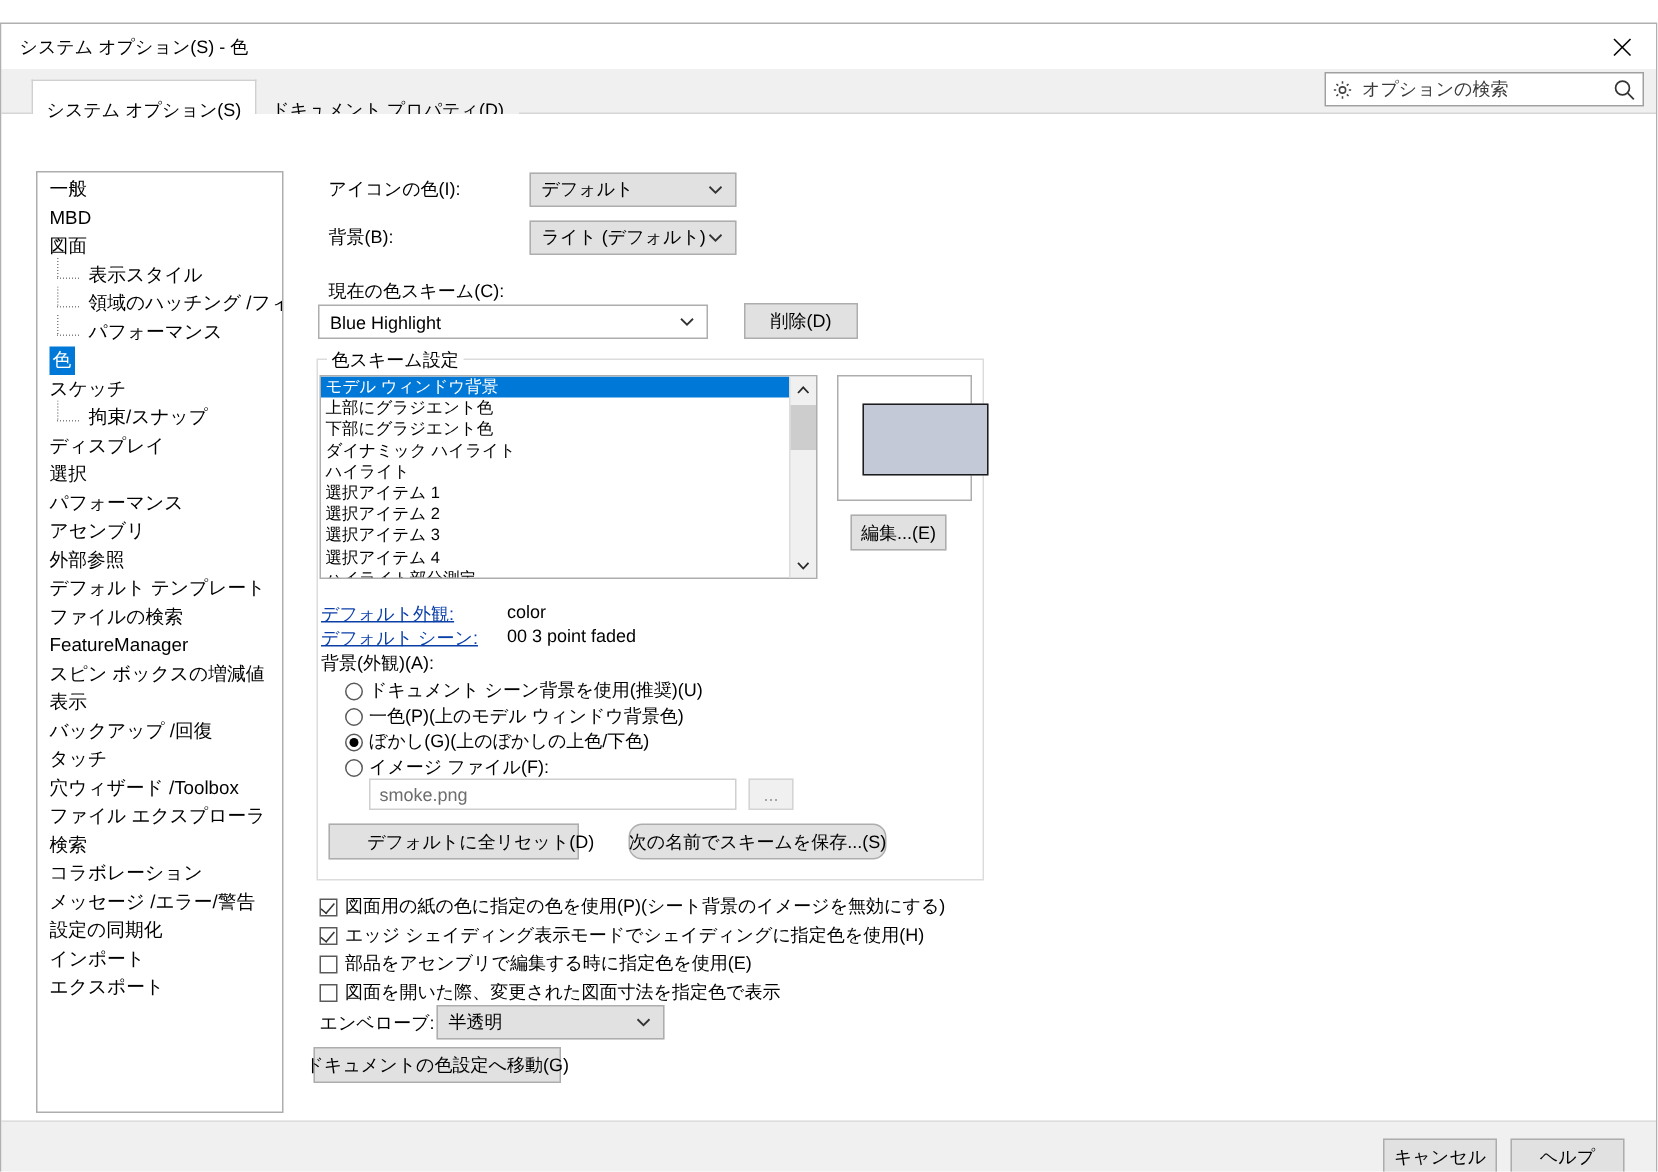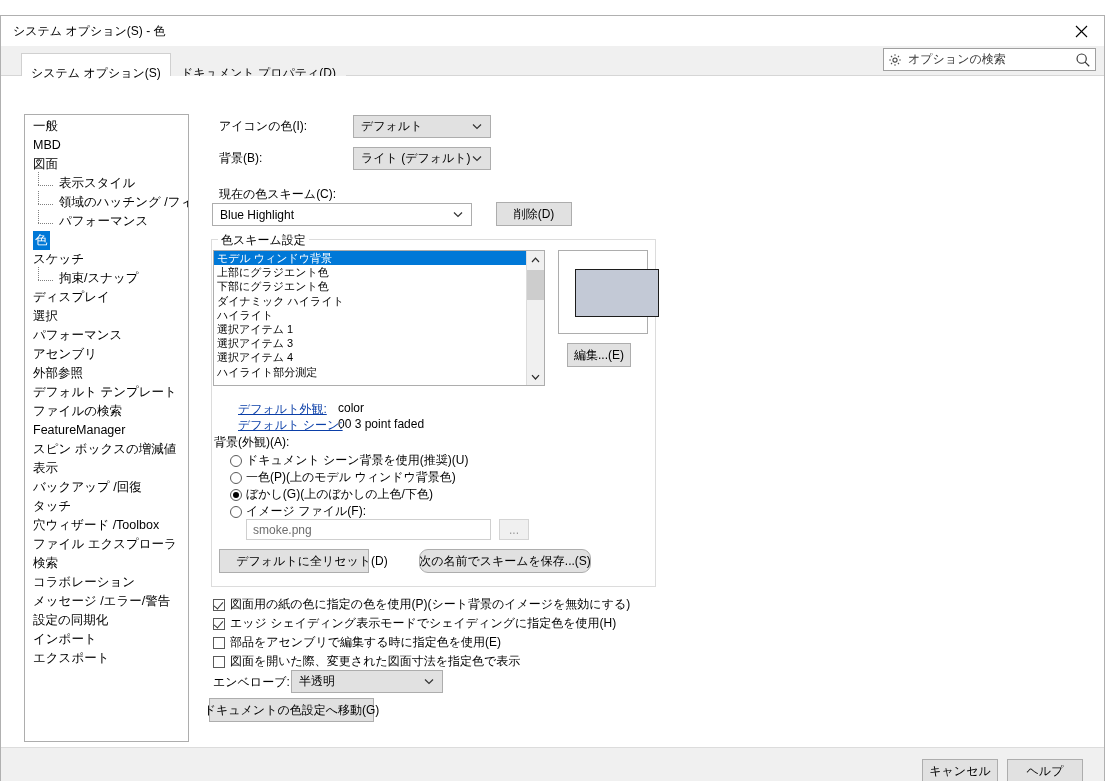--- a/index.html
+++ b/index.html
@@ -259,21 +259,20 @@
     background: #c3c9d6;
     border: 1px solid #1c1c1c;
     box-sizing: border-box;
   }
 
   .link {
     color: #0b3fa8;
     text-decoration: underline;
     font-size: 12px;
     white-space: nowrap;
-    margin-left: 24px;
   }
   .value-text { font-size: 12px; white-space: nowrap; }
 
   .radio-row { display: flex; align-items: center; height: 17px; }
   .radio {
     width: 12px; height: 12px;
     border: 1px solid #5a5a5a;
     border-radius: 50%;
     box-sizing: border-box;
     background: #ffffff;
@@ -536,20 +535,21 @@
     </div>
 
     <div class="listbox" style="left:212px;top:174px;width:332px;height:136px;">
       <div class="items" id="scheme-items">
           <div class="lb-item selected">モデル ウィンドウ背景</div>
           <div class="lb-item">上部にグラジエント色</div>
           <div class="lb-item">下部にグラジエント色</div>
           <div class="lb-item">ダイナミック ハイライト</div>
           <div class="lb-item">ハイライト</div>
           <div class="lb-item">選択アイテム 1</div>
+          <div class="lb-item">選択アイテム 2</div>
           <div class="lb-item">選択アイテム 3</div>
           <div class="lb-item">選択アイテム 4</div>
           <div class="lb-item">ハイライト部分測定</div>
         </div>
       <div class="scrollbar">
         <div class="sb-arrow up">
           <svg width="9" height="6" viewBox="0 0 9 6">
               <polyline points="1,5 4.5,1.2 8,5" fill="none" stroke="#2b2b2b" stroke-width="1.2"></polyline>
             </svg>
         </div>
@@ -590,21 +590,21 @@
         </div>
         <div class="radio-row">
           <span class="radio"></span>
           <span class="lbl">イメージ ファイル(F):</span>
         </div>
       </div>
 
     <div class="textfield" style="position:absolute;left:245px;top:443px;width:245px;">smoke.png</div>
     <div class="ellipsis-btn" style="position:absolute;left:498px;top:443px;">...</div>
 
-    <div class="btn" style="position:absolute;left:218px;top:473px;width:150px;padding-left:36px;">デフォルトに全リセット(D)</div>
+    <div class="btn" style="position:absolute;left:218px;top:473px;width:167px;padding-left:36px;">デフォルトに全リセット(D)</div>
     <div class="btn" style="position:absolute;left:418px;top:473px;width:172px;border-radius:9px;">次の名前でスキームを保存...(S)</div>
 
     <div style="position:absolute;left:212px;top:519px;" id="check-list">
         <div class="check-row">
           <span class="checkbox checked"></span>
           <span class="lbl">図面用の紙の色に指定の色を使用(P)(シート背景のイメージを無効にする)</span>
         </div>
         <div class="check-row">
           <span class="checkbox checked"></span>
           <span class="lbl">エッジ シェイディング表示モードでシェイディングに指定色を使用(H)</span>

